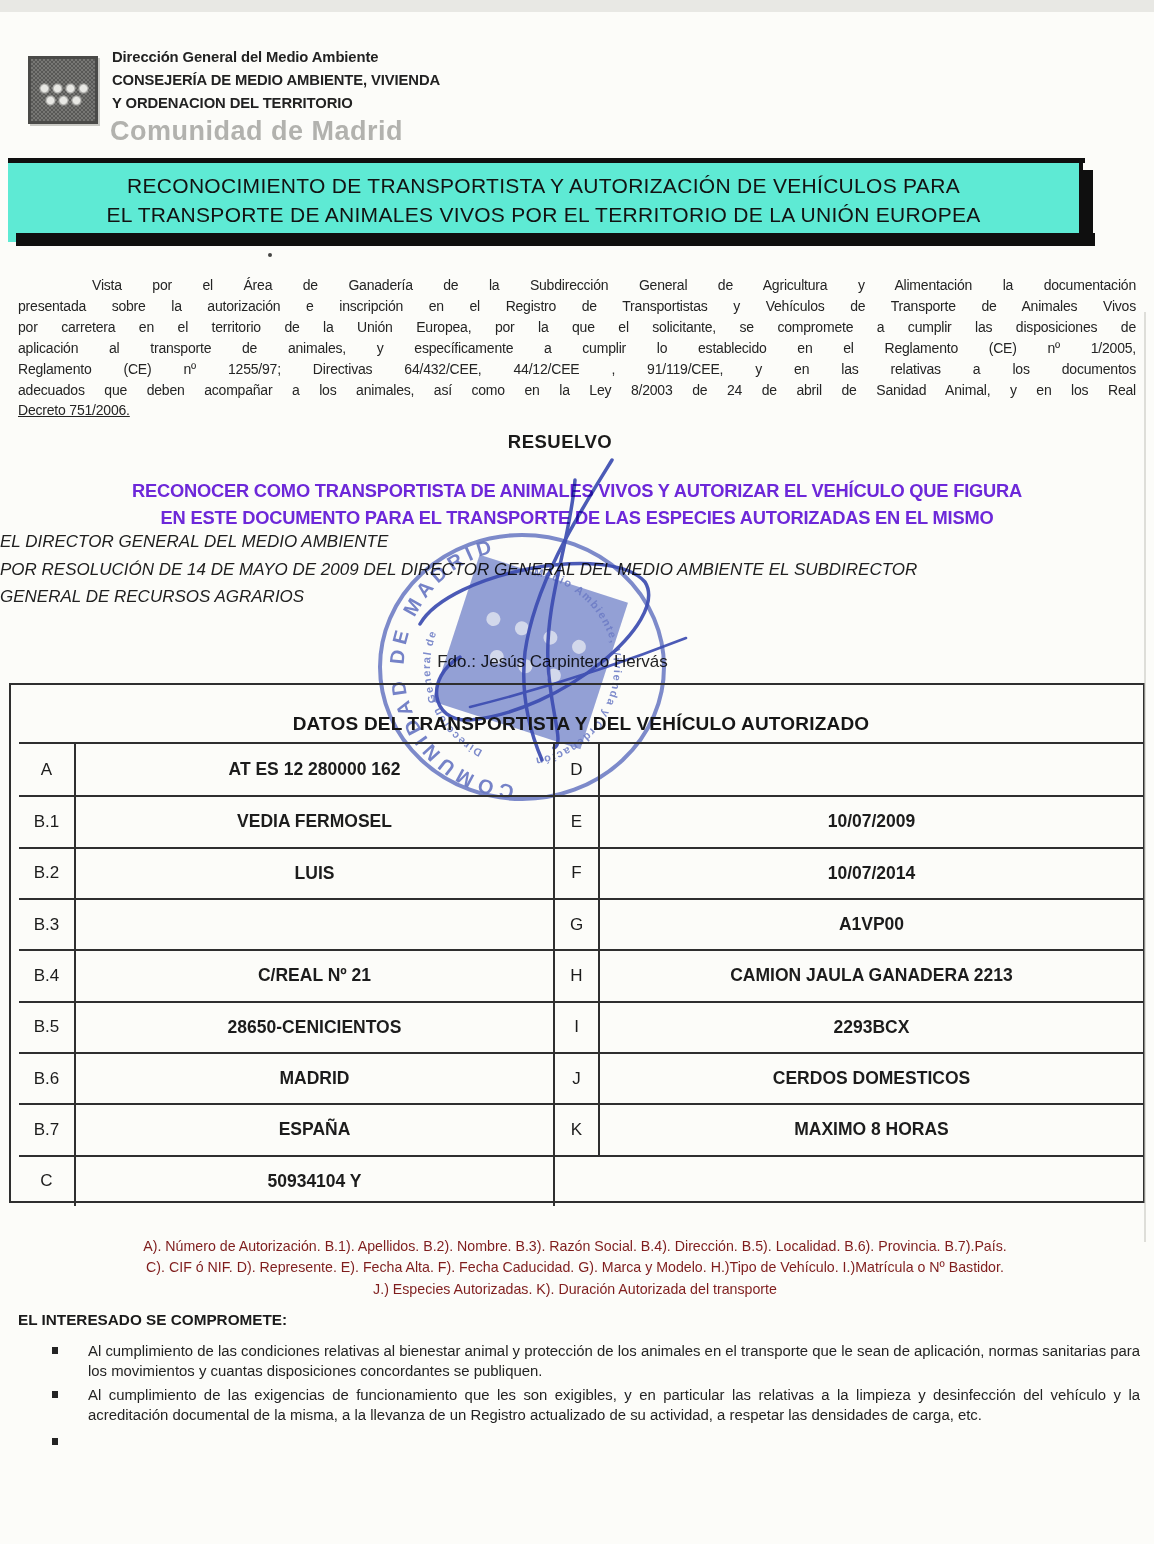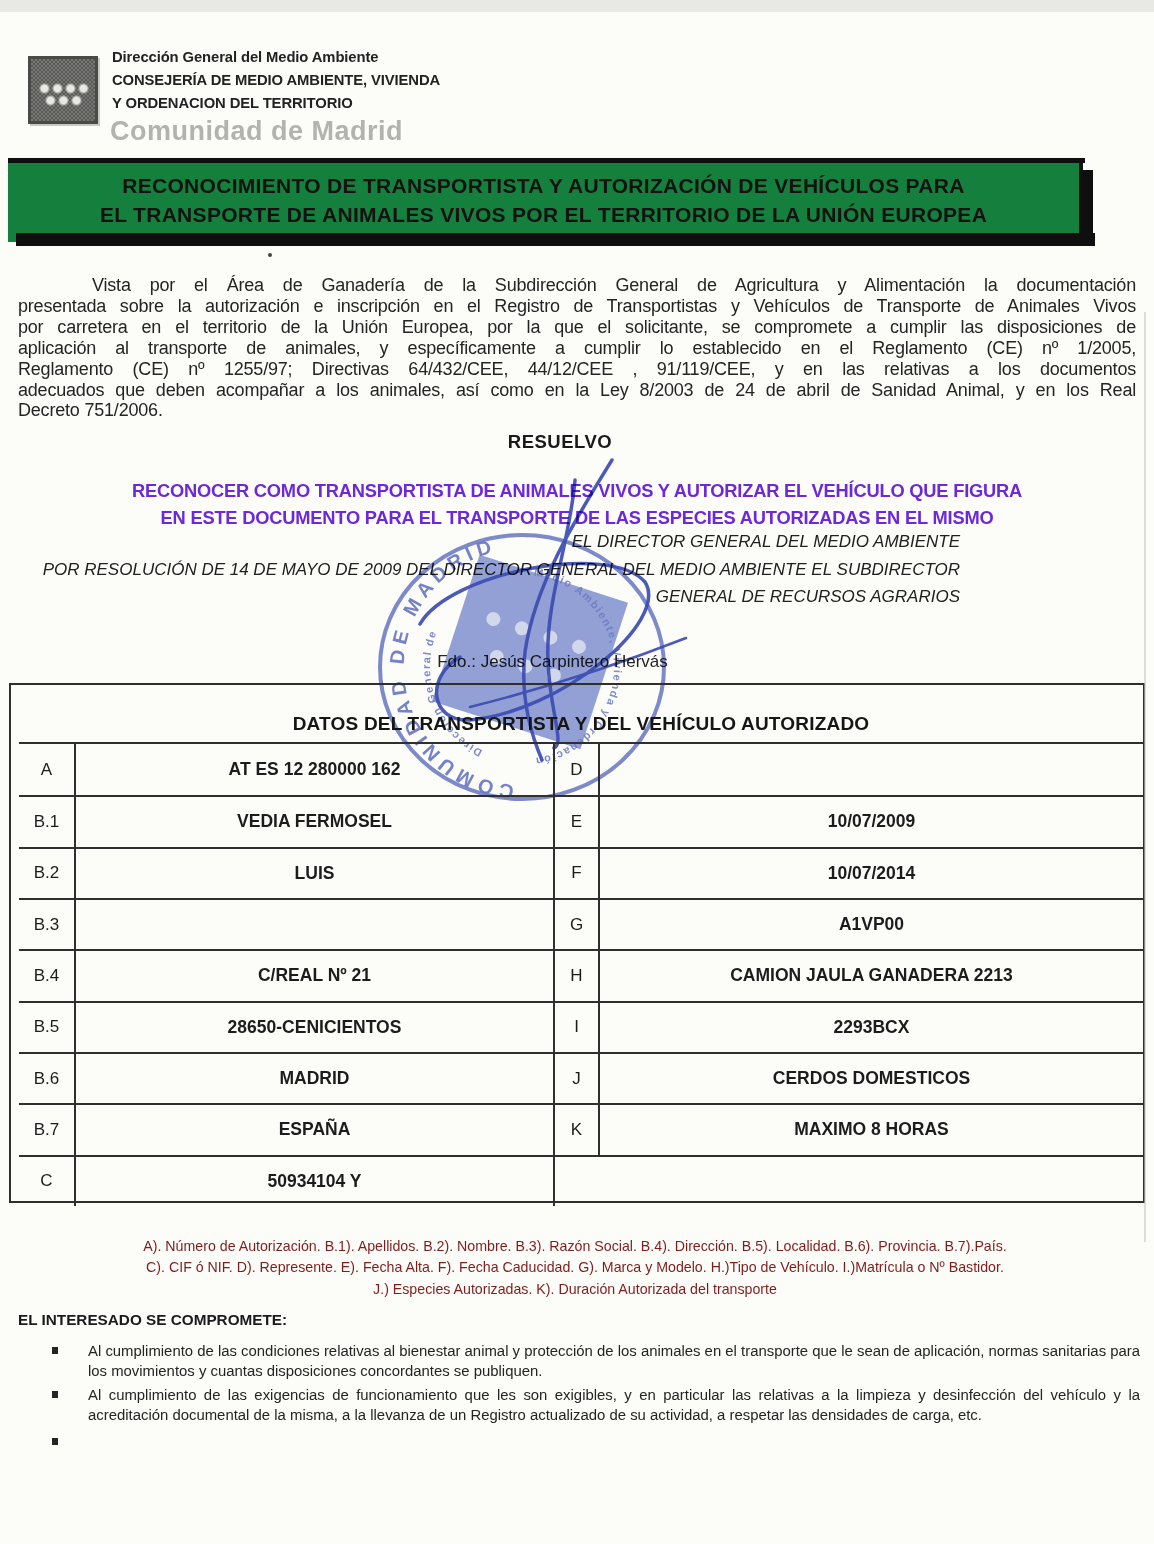--- a/index.html
+++ b/index.html
@@ -21,39 +21,39 @@
   .logo .star{position:absolute;width:11px;height:11px;border-radius:50%;
     background:radial-gradient(circle,#e8e8e4 0 40%,rgba(230,230,225,0) 75%);}
   .hdr-lines{position:absolute;left:112px;top:34px;font-weight:bold;
     font-size:14.8px;line-height:23px;color:#222;letter-spacing:-0.1px;}
   .watermark{position:absolute;left:110px;top:104px;font-weight:bold;
     font-size:27px;color:#b2b2ae;letter-spacing:0.5px;}
   
   .title-rule{position:absolute;left:8px;top:146px;width:1077px;height:5px;background:#0f0f0f;}
   .title-box{
     position:absolute;left:8px;top:151px;width:1071px;height:71px;
-    background:#15803d;border-right:4px solid #0f0f0f;
-    text-align:center;font-weight:bold;font-size:21px;line-height:29px;
+    background:#5eead4;border-right:4px solid #0f0f0f;
+    text-align:center;font-weight:normal;font-size:21px;line-height:29px;
     letter-spacing:0.3px;color:#121212;padding-top:8px;box-sizing:content-box;
   }
   .title-shadow-b{position:absolute;left:16px;top:221px;width:1079px;height:13px;background:#0f0f0f;}
   .title-shadow-r{position:absolute;left:1079px;top:158px;width:14px;height:63px;background:#0f0f0f;}
   .dot-artifact{position:absolute;left:268px;top:241px;width:4px;height:4px;border-radius:50%;background:#454545;}
   
   .intro{position:absolute;left:18px;top:263px;width:1118px;
-    font-size:18px;line-height:20.9px;color:#242424;letter-spacing:-0.2px;}
+    font-size:14px;line-height:20.9px;color:#242424;letter-spacing:-0.2px;}
   .intro .ln{text-align:justify;text-align-last:justify;}
   .intro .ln.first{padding-left:74px;box-sizing:border-box;}
-  .intro .ln.last{text-align-last:left;}
+  .intro .ln.last{text-align-last:left;text-decoration:underline;}
   
   .resuelvo{position:absolute;left:0;top:419px;width:1120px;text-align:center;
     font-weight:bold;font-size:18.5px;letter-spacing:0.5px;color:#1a1a1a;}
   .statement{position:absolute;left:0;top:465px;width:1154px;text-align:center;
     font-weight:bold;font-size:18.3px;line-height:27px;letter-spacing:-0.2px;color:#6d28d9;}
-  .authority{position:absolute;left:0;top:516px;width:960px;text-align:right;
+  .authority{position:absolute;left:0;top:516px;width:960px;text-align:left;
     font-style:italic;font-size:17px;line-height:27.5px;color:#202020;}
   .fdo{position:absolute;left:0;top:640px;width:1105px;text-align:center;
     font-size:17px;color:#232323;}
   
   .stamp{position:absolute;left:330px;top:440px;width:420px;height:360px;
     mix-blend-mode:multiply;opacity:0.93;}
   
   .tbl{position:absolute;left:9px;top:671px;width:1136px;height:520px;
     border:2px solid #2f2f2f;box-sizing:border-box;padding-left:8px;}
   .tbl-header{height:50px;border-bottom:2px solid #2f2f2f;display:flex;

